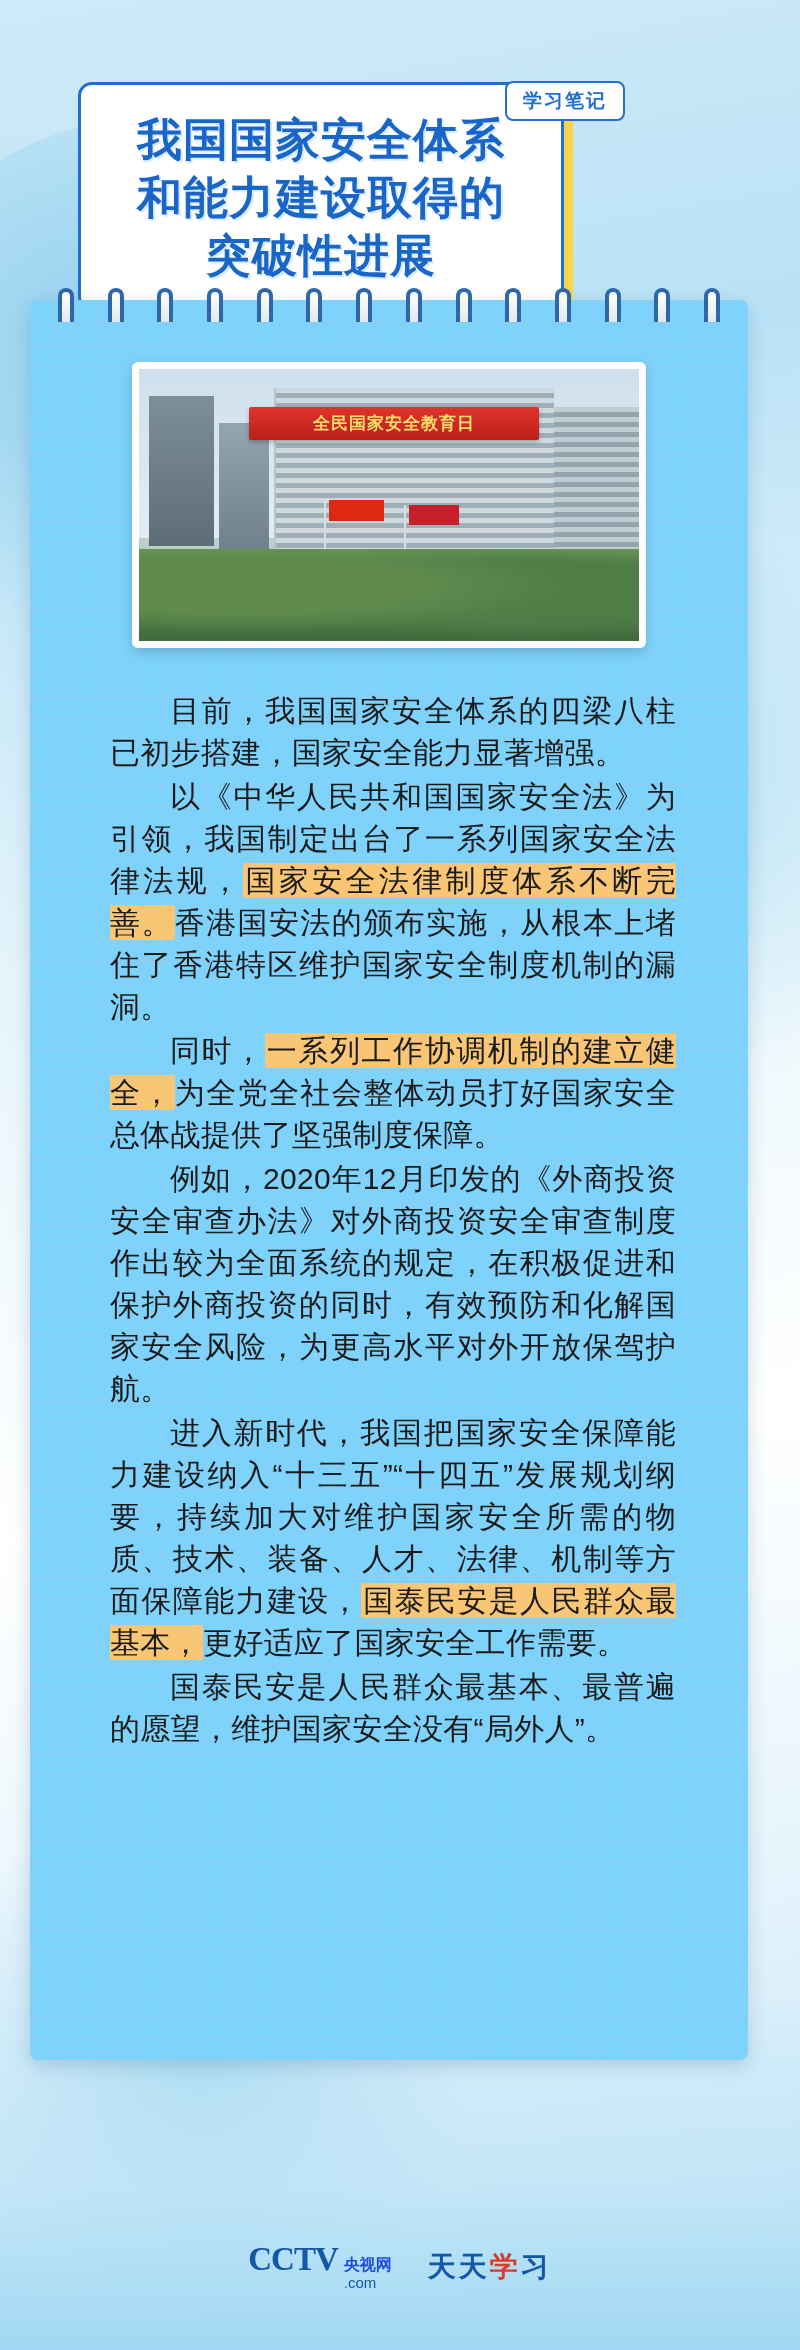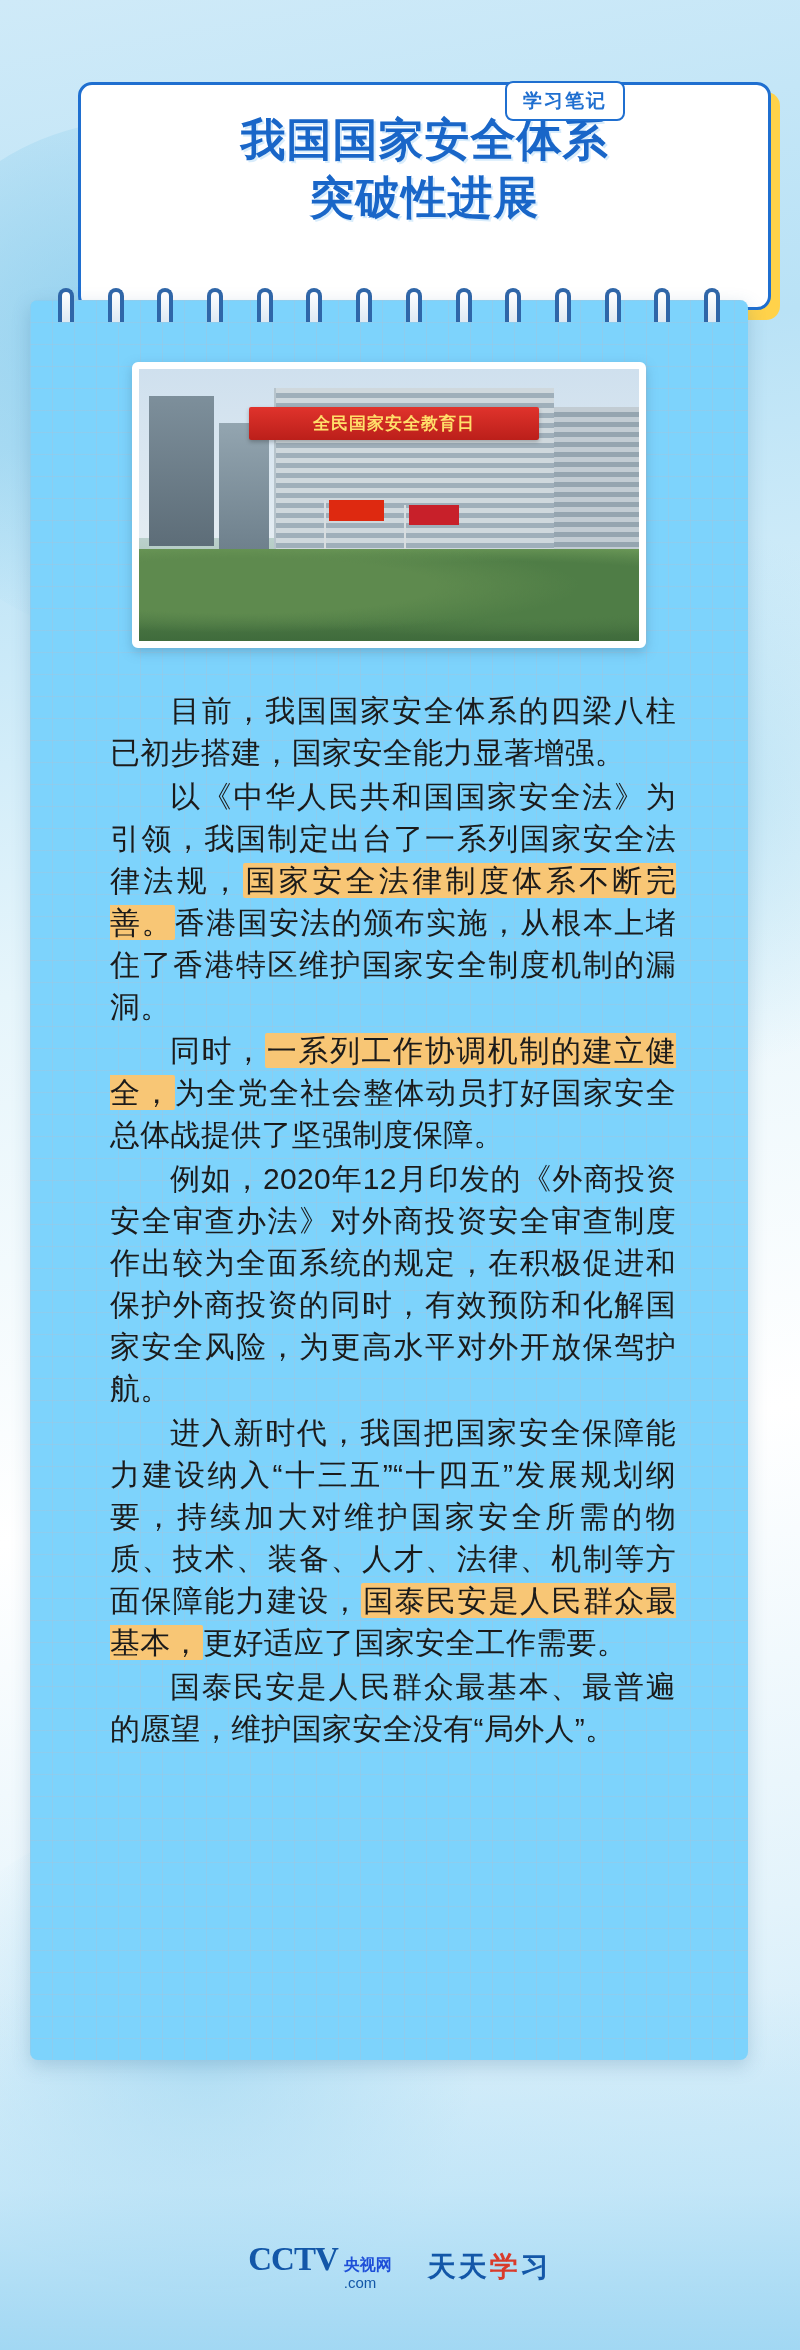--- a/index.html
+++ b/index.html
@@ -46,21 +46,21 @@
     padding: 5px 16px;
     font-size: 19px;
     font-weight: bold;
     color: #1f6fd0;
     letter-spacing: 2px;
     z-index: 5;
     margin-top: 15px;
   }
   .title-card {
     position: absolute; left: 78px; top: 82px;
-    width: 693px; height: 228px;
+    width: 486px; height: 228px;
     background: #ffffff;
     border: 3px solid #1f6fd0;
     border-radius: 14px;
     box-shadow: 9px 10px 0 #ffd24a;
     z-index: 3;
   }
   .title-card .tail {
     position: absolute; left: 78px; bottom: -40px;
     width: 0; height: 0;
     border-left: 28px solid transparent;
@@ -189,20 +189,21 @@
 <div class="bg-blob-2"></div>
 <div class="bg-blob-3"></div>
 <div class="bg-wave"></div>
 
 <div class="header">
   <div class="badge">学习笔记</div>
   <div class="title-card">
     <div class="tail"></div>
     <div class="title-text">
       <div>我国国家安全体系</div>
+      <div>和能力建设取得的</div>
       <div>突破性进展</div>
     </div>
   </div>
 </div>
 
 <div class="notepad">
   <div class="grid-lines"></div>
   <div class="spiral">
     <div class="ring"></div>
     <div class="ring"></div>

